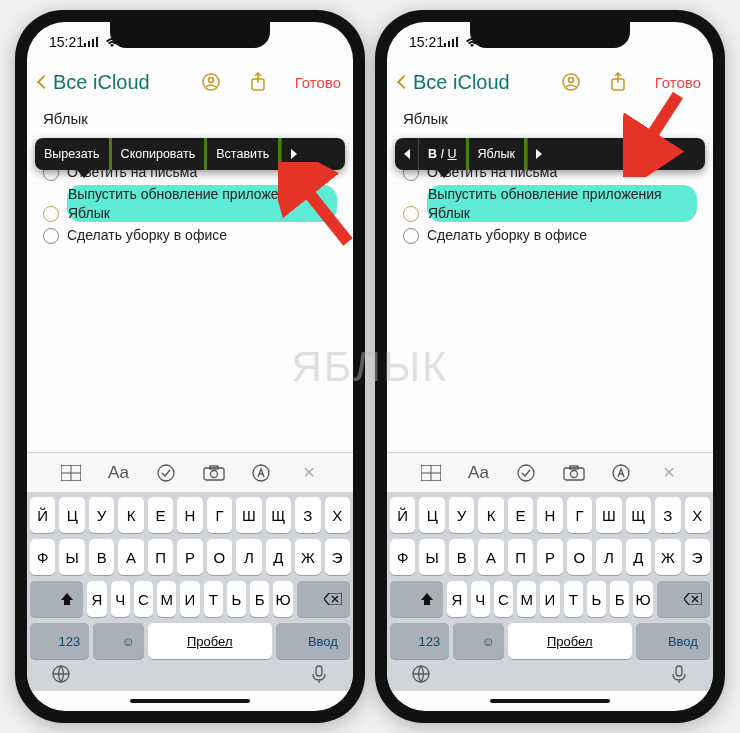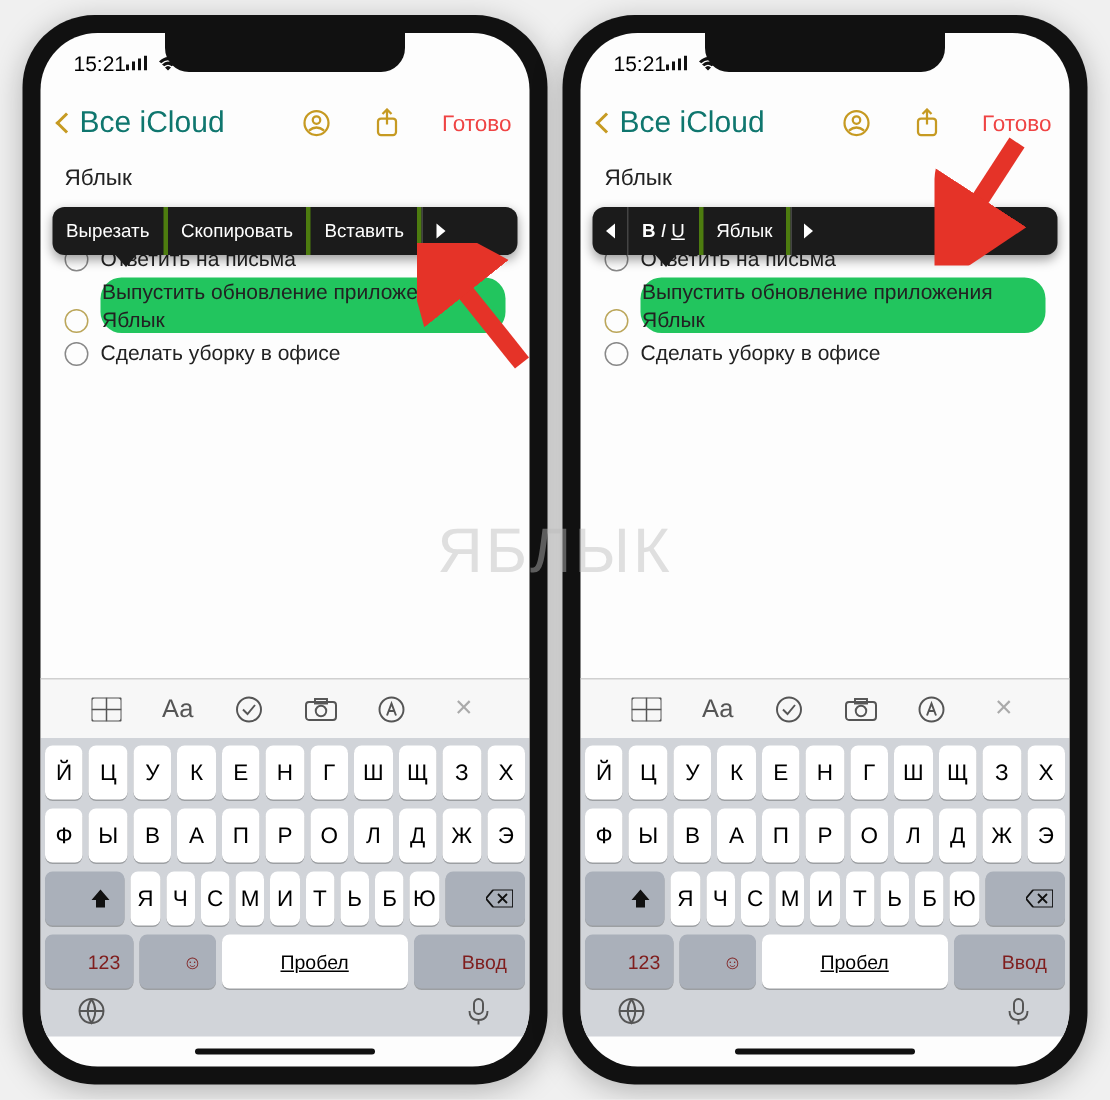--- a/index.html
+++ b/index.html
@@ -18,28 +18,28 @@
   .title { font-size: 15px; margin-bottom: 14px; }
   .row { display: flex; align-items: flex-end; gap: 8px; margin-bottom: 4px; line-height: 1.3; }
   .bullet { width: 16px; height: 16px; border: 1.5px solid #888; border-radius: 50%; flex-shrink: 0; margin-top: 1px; }
   .popover { position: absolute; top: 36px; left: 8px; right: 8px; background: #1b1b1b; color: #fff; border-radius: 8px; height: 32px; display: flex; align-items: stretch; font-size: 12.5px; overflow: hidden; z-index: 30; box-shadow: 0 3px 8px rgba(0,0,0,.4);}
   .pop-item { display: flex; align-items: center; justify-content: center; padding: 10px 9px; border-right: 3px solid #4d7c0f; white-space: nowrap; flex-shrink: 0;}
   .pop-item:last-child { border-right: none; }
   .pop-arrow { width: 24px; display:flex; align-items:center; justify-content:center; flex-shrink:0;}
   .tri-r { width:0;height:0;border-top:5px solid transparent;border-bottom:5px solid transparent;border-left:6px solid #fff;}
   .tri-l { width:0;height:0;border-top:5px solid transparent;border-bottom:5px solid transparent;border-right:6px solid #fff;}
   .pop-tip { position:absolute; top:68px; left:50px; width:0;height:0;border-left:7px solid transparent;border-right:7px solid transparent;border-top:8px solid #1b1b1b; z-index:30;}
-  .highlight { background: #22c55e; border-radius:14px; padding:0 1px;}
+  .highlight { background: #5eead4; border-radius:14px; padding:0 1px;}
   .sel-row .bullet{border-color:#bba65a;}
   .toolbar { height: 40px; background:#f7f7f7; border-top:1px solid #d0d0d0; display:flex; align-items:center; justify-content:space-around; padding:0 20px;}
   .tb-icon { width:30px; height:26px; display:flex;align-items:center;justify-content:center; color:#555; font-size:17px;}
   .keyboard { background:#d1d4d9; padding:5px 3px 6px; }
   .kb-row { display:flex; gap:4px; margin-bottom:6px; justify-content:center;}
   .key { background:#fff; border-radius:5px; height:36px; flex:1; display:flex;align-items:center;justify-content:center; font-size:15px; box-shadow:0 1px 0 rgba(0,0,0,.25); min-width:0;}
-  .key-dark { background:#aab0ba; color:#7f1d1d;padding-left:20px;}
+  .key-dark { background:#aab0ba; color:#0c4a6e;padding-left:20px;}
   .kb-bottom { display:flex; gap:4px;}
   .kb-bottom .key{ font-size:13px;}
   .space { flex:3.2;text-decoration:underline;}
   .homebar { height:20px; display:flex;align-items:center;justify-content:center;}
   .homebar div{ width:120px;height:4px;background:#111;border-radius:3px;}
   .kb-footer{ display:flex; justify-content:space-between; padding:4px 20px 0;}
   .red-arrow { position:absolute; z-index:40; }
   .watermark { position:absolute; top:50%; left:50%; transform:translate(-50%,-50%); font-size:42px; color:#bbb; opacity:.45; pointer-events:none; font-weight:300; letter-spacing:2px; z-index:5;}
   svg{display:block;}
 </style>

